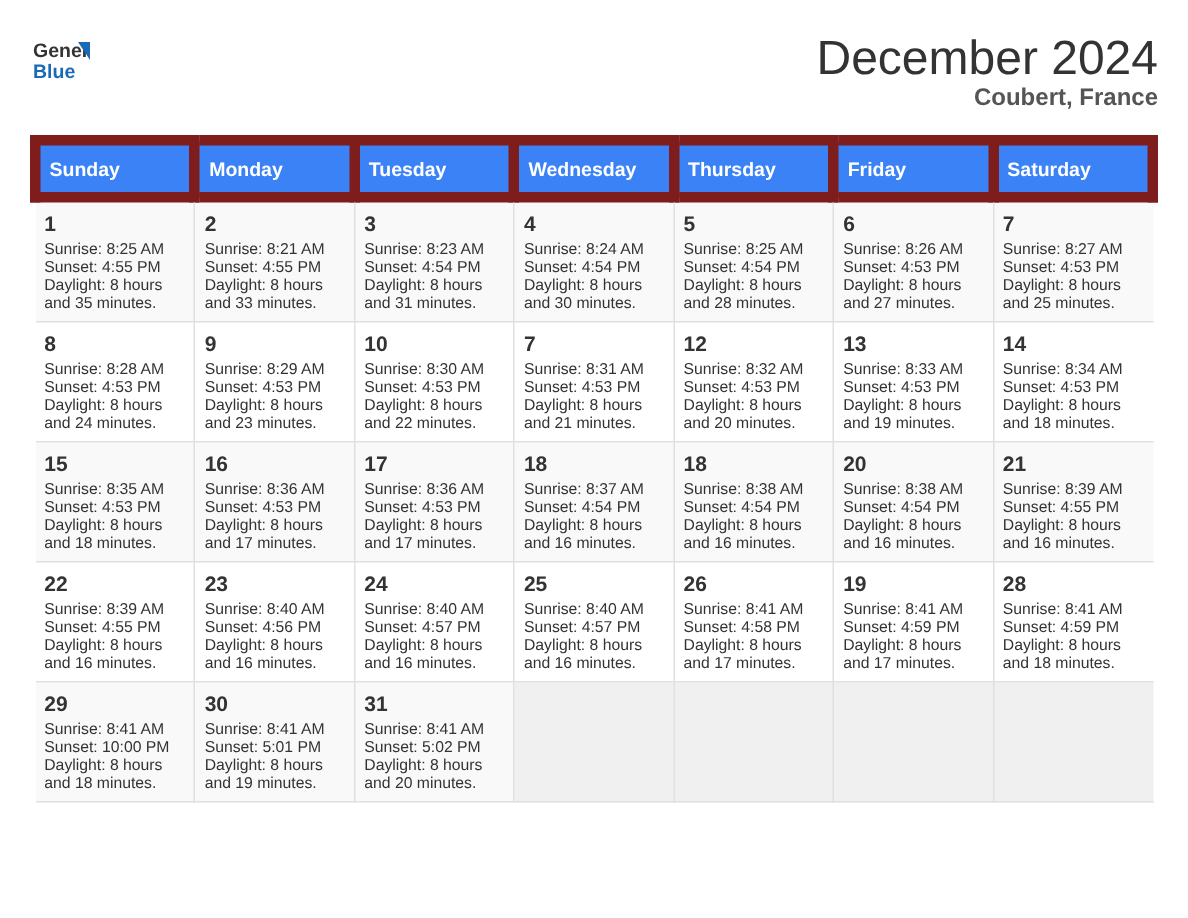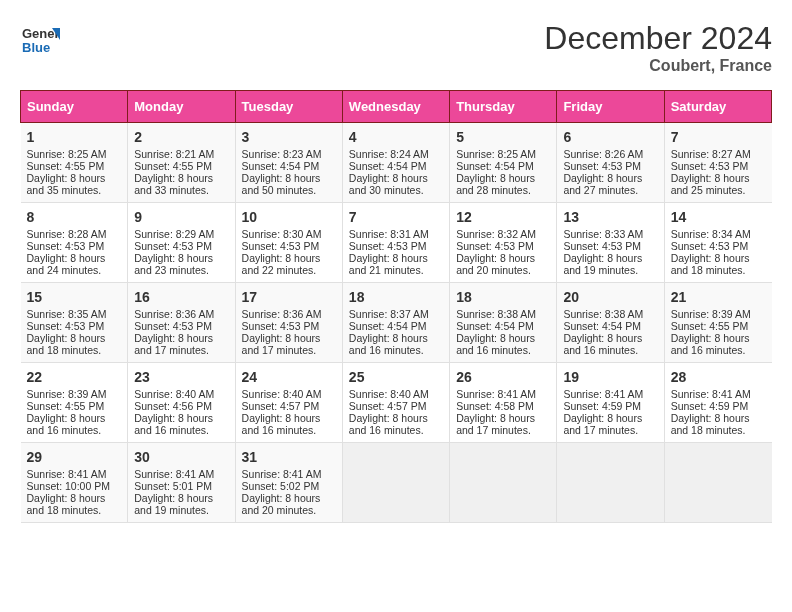--- a/index.html
+++ b/index.html
@@ -27,27 +27,27 @@
     }
     .title-block { text-align: right; }
     .title-block h1 { font-size: 32px; color: #333; font-weight: normal; }
     .title-block h2 { font-size: 16px; color: #555; font-weight: bold; }
     table {
       width: 100%;
       border-collapse: collapse;
       font-size: 11px;
     }
     thead tr th {
-      background-color: #ec4899;
+      background-color: #3b82f6;
       color: #fff;
       padding: 8px 6px;
       text-align: left;
       font-size: 13px;
       font-weight: bold;
-      border: 1px solid #7f1d1d;
+      border: 7px solid #7f1d1d;
     }
     tbody tr {
       border-bottom: 1px solid #ddd;
     }
     tbody tr:nth-child(odd) { background: #f9f9f9; }
     tbody tr:nth-child(even) { background: #fff; }
     td {
       vertical-align: top;
       padding: 6px 6px;
       border-right: 1px solid #e0e0e0;
@@ -108,21 +108,21 @@
           <div>Sunrise: 8:21 AM</div>
           <div>Sunset: 4:55 PM</div>
           <div>Daylight: 8 hours</div>
           <div>and 33 minutes.</div>
         </td>
         <td>
           <span class="day-num">3</span>
           <div>Sunrise: 8:23 AM</div>
           <div>Sunset: 4:54 PM</div>
           <div>Daylight: 8 hours</div>
-          <div>and 50 minutes.</div>
+          <div>and 31 minutes.</div>
         </td>
         <td>
           <span class="day-num">4</span>
           <div>Sunrise: 8:24 AM</div>
           <div>Sunset: 4:54 PM</div>
           <div>Daylight: 8 hours</div>
           <div>and 30 minutes.</div>
         </td>
         <td>
           <span class="day-num">5</span>

